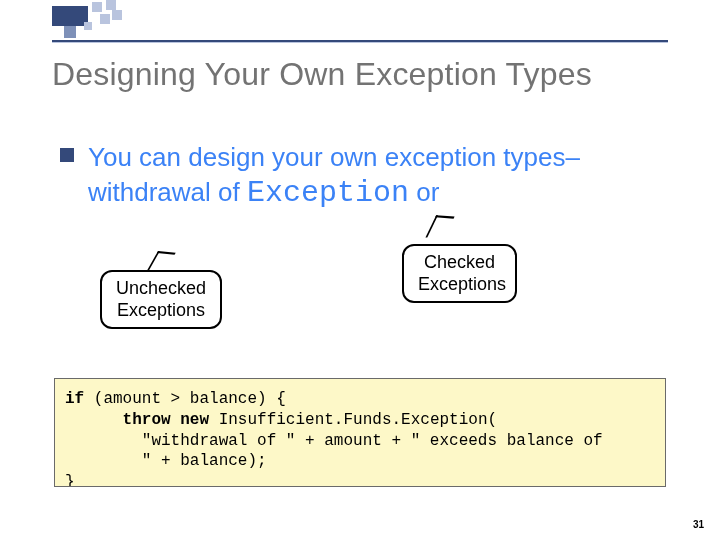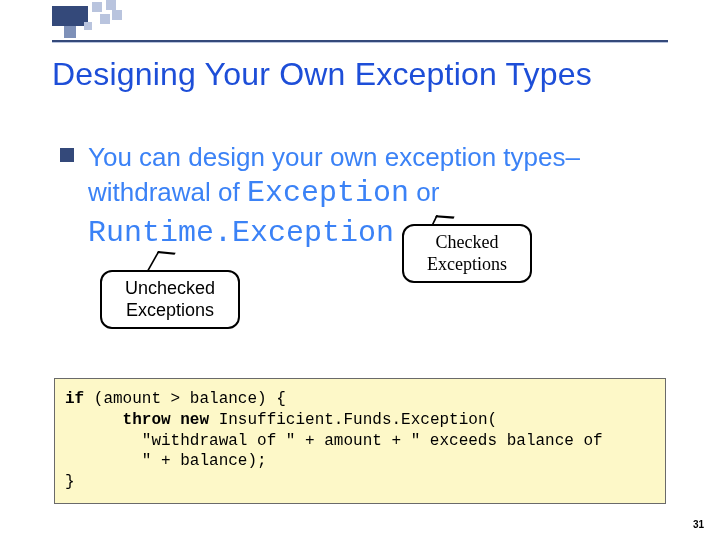--- a/index.html
+++ b/index.html
@@ -10,37 +10,37 @@
   .deco-darkbox { position: absolute; left: 52px; top: 6px; width: 36px; height: 20px; background: #34497a; }
   .deco-square { position: absolute; width: 10px; height: 10px; background: #b9c4de; }
   .sq1 { left: 92px; top: 2px; }
   .sq2 { left: 106px; top: 0px; }
   .sq3 { left: 100px; top: 14px; }
   .sq4 { left: 112px; top: 10px; }
   .sq5 { left: 84px; top: 22px; width: 8px; height: 8px; }
   .sq6 { left: 64px; top: 26px; width: 12px; height: 12px; background:#7e90b8 }
   .deco-line { position: absolute; left: 52px; top: 40px; right: 0; height: 3px; border-top: 2px solid #34497a; border-bottom: 1px solid #b9c4de; width: 616px; }
 
-  .title { position: absolute; left: 52px; top: 56px; font-size: 32px; color: #1d4ed8; letter-spacing: 0.2px; }
+  .title { position: absolute; left: 52px; top: 56px; font-size: 32px; color: #737373; letter-spacing: 0.2px; }
 
   .bullet-row { position: absolute; left: 60px; top: 140px; width: 610px; }
   .bullet-sq { position: absolute; left: 0; top: 8px; width: 14px; height: 14px; background: #34497a; }
   .bullet-text { margin-left: 28px; font-size: 26px; line-height: 1.32; color: #3b82f6; }
   .mono { font-family: "Courier New", Courier, monospace; font-size: 30px; }
 
   .callout { position: absolute; border: 2px solid #000; border-radius: 12px; background: #fff; font-size: 18px; text-align: center; padding: 6px 14px; line-height: 1.2; }
   .tail { position: absolute; width: 0; height: 0; }
-  .callout-unchecked { left: 100px; top: 270px; width: 140px; }
+  .callout-unchecked { left: 100px; top: 270px; width: 122px; }
   .tail-unchecked { left: 150px; top: 252px; }
   .tail-unchecked::before { content: ""; position: absolute; width: 18px; height: 22px; background: #fff; border-left: 2px solid #000; border-top: 2px solid #000; transform: skew(-18deg, -10deg) rotate(15deg); left: 0; top: 0; }
-  .callout-checked { left: 402px; top: 224px; width: 130px; font-family: Liberation Serif, serif; }
+  .callout-checked { left: 402px; top: 244px; width: 115px; }
   .tail-checked { left: 430px; top: 216px; }
   .tail-checked::before { content: ""; position: absolute; width: 18px; height: 20px; background: #fff; border-left: 2px solid #000; border-top: 2px solid #000; transform: skew(-16deg, -8deg) rotate(12deg); left: 0; top: 0; }
 
-  .codebox { position: absolute; left: 54px; top: 378px; width: 612px; height: 126px; background: #fdf8c8; border: 1px solid #6a6a6a; padding: 10px 10px 0 10px; font-family: "Courier New", Courier, monospace; font-size: 16px; line-height: 1.3; white-space: pre; overflow: hidden; }
+  .codebox { position: absolute; left: 54px; top: 378px; width: 612px; height: 109px; background: #fdf8c8; border: 1px solid #6a6a6a; padding: 10px 10px 0 10px; font-family: "Courier New", Courier, monospace; font-size: 16px; line-height: 1.3; white-space: pre; overflow: hidden; }
   .kw { font-weight: bold; }
 
   .pagenum { position: absolute; right: 16px; bottom: 10px; font-size: 10px; font-weight: bold; }
 </style>
 </head>
 <body>
 
 <div class="slide">
 
   <div class="deco-top">
@@ -54,21 +54,20 @@
   </div>
   <div class="deco-line"></div>
 
   <div class="title">Designing Your Own Exception Types</div>
 
   <div class="bullet-row">
     <div class="bullet-sq"></div>
     <div class="bullet-text">
       <span>You can design your own exception types–</span><br>
       <span>withdrawal of </span><span class="mono">Exception</span><span> or</span><br>
-      <span class="mono">Runtime.Exception</span>
     </div>
   </div>
 
   <div class="tail tail-checked"></div>
   <div class="callout callout-checked">
     <span>Checked</span><br>
     <span>Exceptions</span>
   </div>
 
   <div class="tail tail-unchecked"></div>

